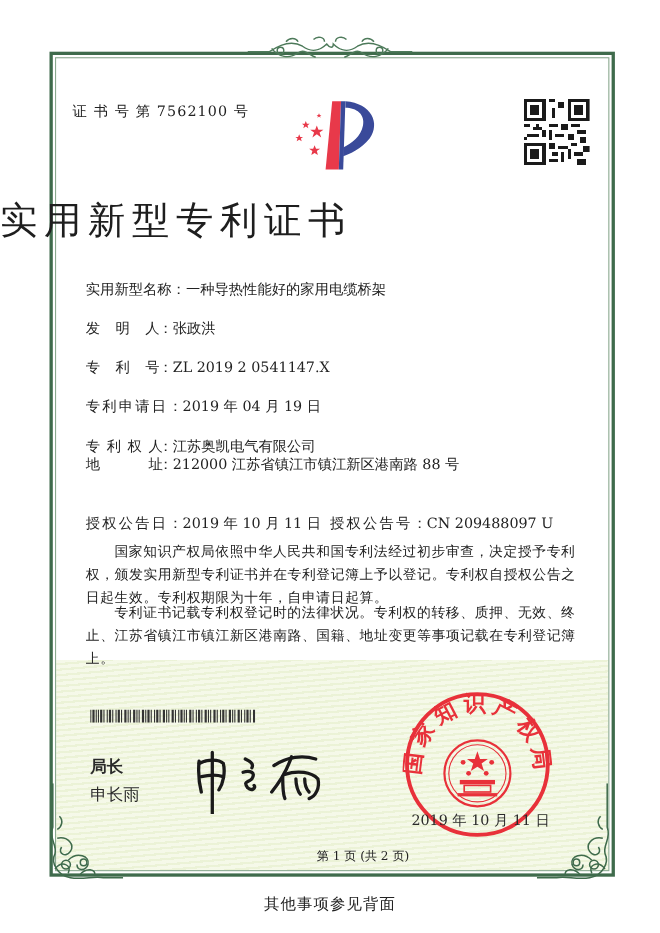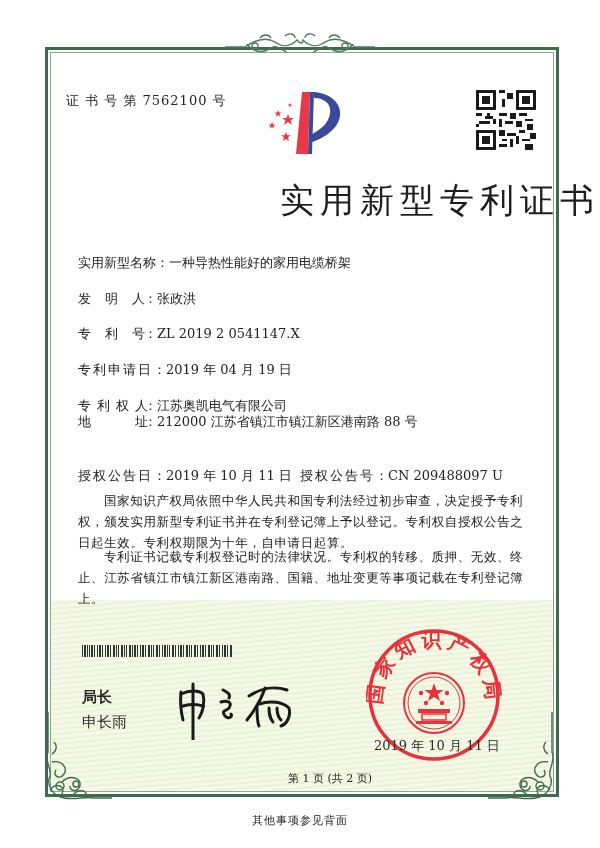--- a/index.html
+++ b/index.html
@@ -23,21 +23,21 @@
   .top-ornament { position: absolute; left: 225px; top: 32px; width: 150px; height: 26px; }
   .corner { position: absolute; width: 70px; height: 90px; }
   .corner.bl { left: 42px; top: 712px; }
   .corner.br { left: 488px; top: 712px; transform: scaleX(-1); }
 
   .cert-no { position: absolute; left: 66px; top: 92px; font-size: 13px; letter-spacing: 1px; }
   .logo { position: absolute; left: 258px; top: 88px; width: 90px; height: 70px; }
   .qr { position: absolute; left: 476px; top: 90px; width: 60px; height: 60px; }
 
   .title {
-    position: absolute; left: 0; width: 600px; top: 178px; text-align: right;
+    position: absolute; left: 0; width: 600px; top: 178px; text-align: left;
     font-size: 34px; letter-spacing: 6px; font-family: "DejaVu Sans", sans-serif; color: #1e1e1e;
   }
   .field { position: absolute; left: 78px; font-size: 13px; white-space: nowrap; }
   .field .lbl { display: inline-block; }
   .f1 { top: 254px; text-align: right; }
   .f2 { top: 290px; } .f2 .lbl { width: 66px; letter-spacing: 14px; }
   .f3 { top: 325px; } .f3 .lbl { width: 66px; letter-spacing: 14px; }
   .f4 { top: 361px; } .f4 .lbl { letter-spacing: 2px; }
   .f5 { top: 397px; } .f5 .lbl { width: 66px; letter-spacing: 6px; }
   .f6 { top: 413px; } .f6 .lbl { width: 66px; }
@@ -55,21 +55,21 @@
   .barcode { position: absolute; left: 82px; top: 645px; width: 150px; height: 12px; }
   .director-title { position: absolute; left: 82px; top: 688px; font-size: 15px; font-family: Liberation Sans, sans-serif; font-weight: bold; color: #2a2a2a; }
   .director-name { position: absolute; left: 82px; top: 713px; font-size: 15px; font-family: "DejaVu Sans", sans-serif; font-weight: normal; color: #2a2a2a; }
   .signature { position: absolute; left: 175px; top: 680px; width: 130px; height: 60px; }
 
   .seal { position: absolute; left: 366px; top: 627px; width: 136px; height: 136px; }
   .seal-date {
     position: absolute; left: 374px; top: 737px; font-size: 13px; color: #2a2a2a; font-family: "DejaVu Serif", serif;
   }
   .page-num { position: absolute; left: 0; width: 600px; top: 771px; text-align: center; font-size: 11px; padding-left: 30px; }
-  .back-note { position: absolute; left: 0; width: 600px; top: 813px; text-align: center; font-size: 11px; letter-spacing: 1px; }
+  .back-note { position: absolute; left: 0; width: 600px; top: 813px; text-align: center; font-size: 14px; letter-spacing: 1px; }
 </style>
 </head>
 <body>
 
 <div class="bg-pattern"></div>
 <div class="frame-outer"></div>
 <div class="frame-inner"></div>
 
 <svg class="top-ornament" viewBox="0 0 150 26">
   <g fill="none" stroke="#4d7a5a" stroke-width="1.3">

